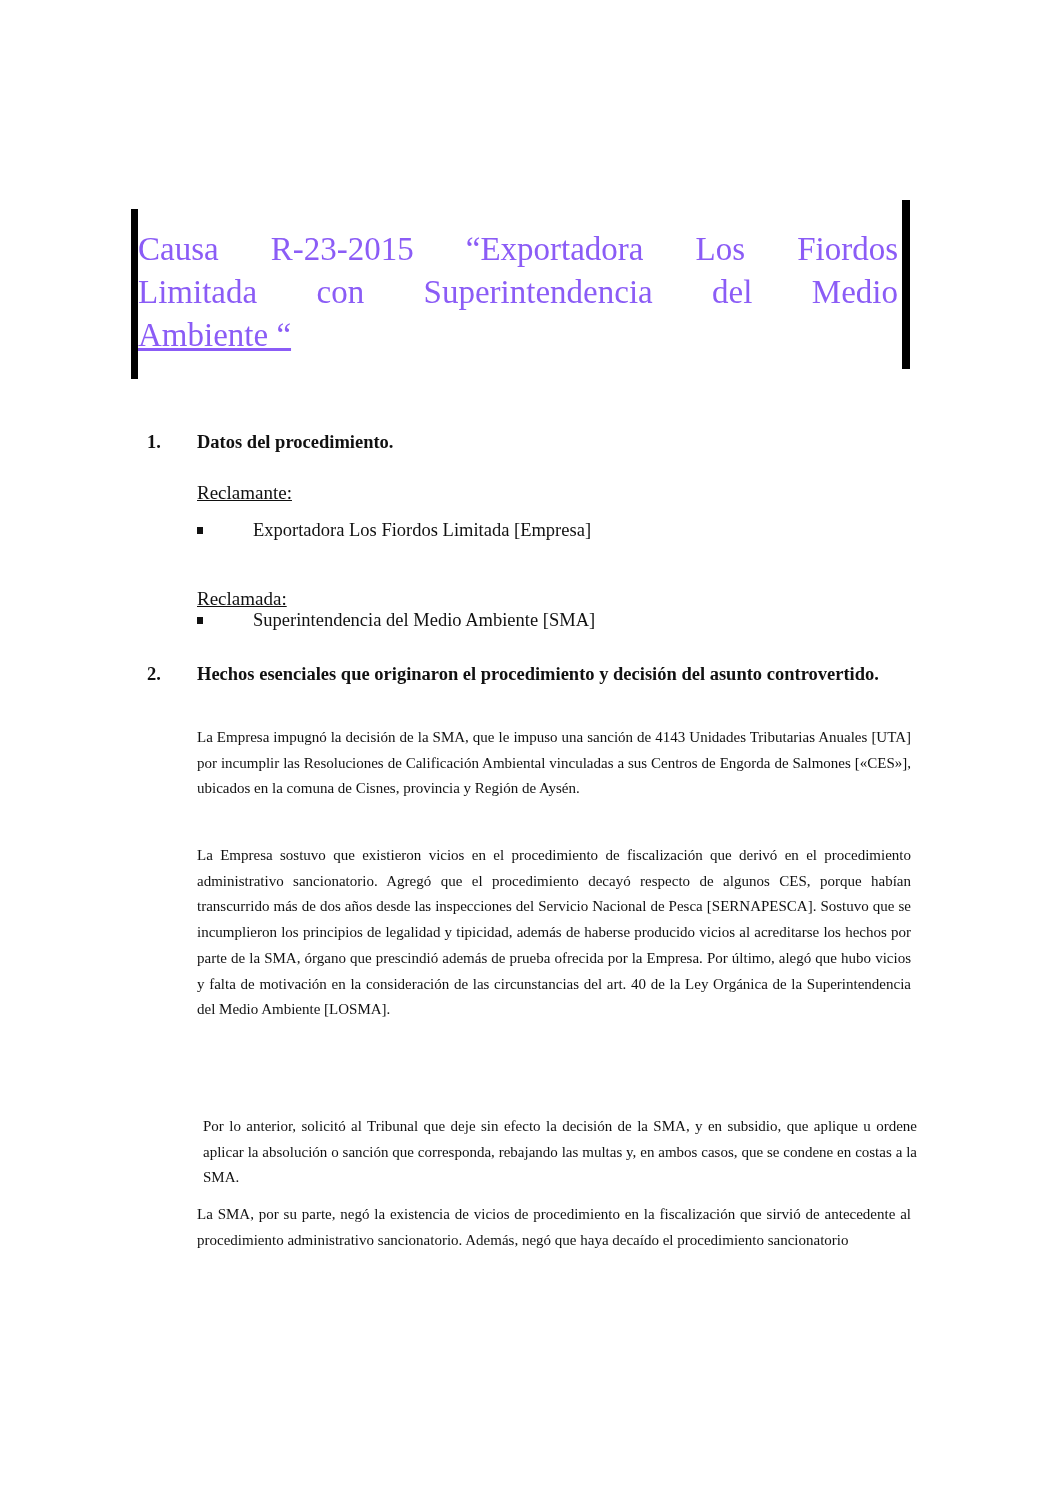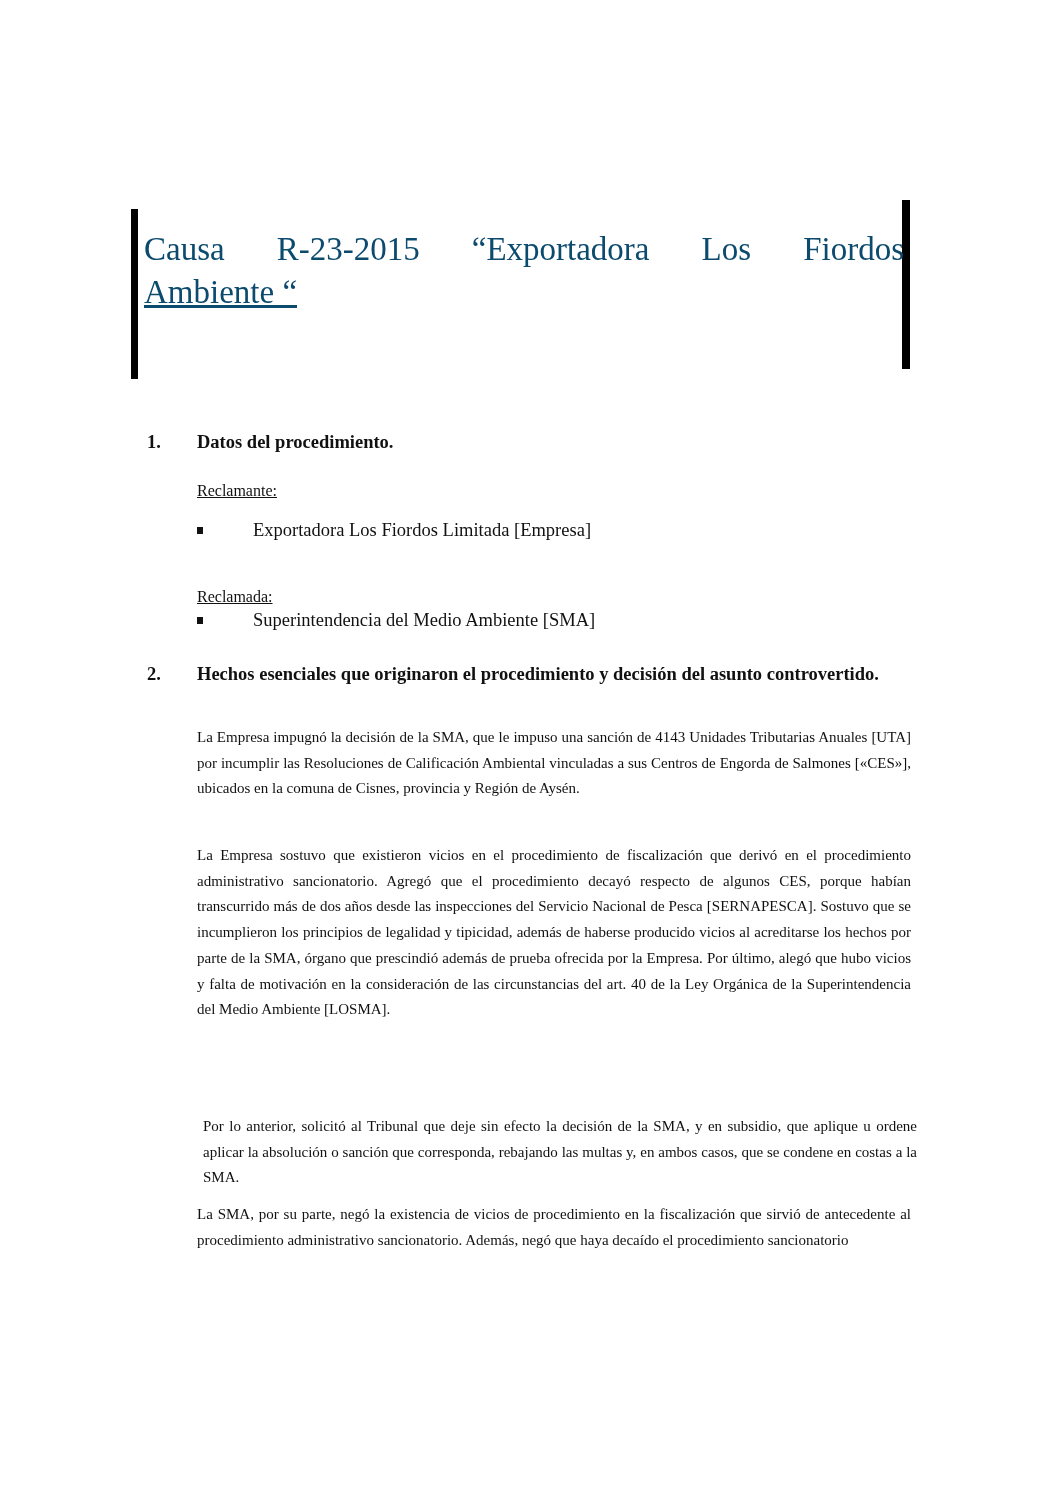--- a/index.html
+++ b/index.html
@@ -1,43 +1,44 @@
 <!DOCTYPE html>
 <html><head>
 <meta charset="utf-8">
 <style>
   html, body { margin:0; padding:0; background:#ffffff; }
   body { width:1058px; height:1497px; position:relative; overflow:hidden;
          font-family:"Liberation Serif","DejaVu Serif",serif; color:#111; }
   .bar { position:absolute; background:#000; }
   .bar-left { left:131px; top:209px; width:7px; height:170px; }
   .bar-right { left:902px; top:200px; width:8px; height:169px; }
-  .title { position:absolute; left:144px; top:228px; width:760px;
+  .title { position:absolute; left:138px; top:228px; width:760px;
            font-size:33px; line-height:43px; text-align:justify;
-           text-align-last:left; color:#0c4a6e; overflow:hidden; }
+           text-align-last:left; color:#8b5cf6; overflow:hidden; }
   .title-line { display:block; text-align:justify; text-align-last:justify; white-space:nowrap; overflow:hidden; }
   .title-line.last { text-align-last:left;text-decoration:underline; }
   .h { position:absolute; left:147px; font-weight:bold; font-size:18.5px; line-height:25px; }
   .h .num { position:absolute; left:0; }
   .h .txt { position:absolute; left:50px; width:714px; text-align:justify; text-align-last:left; }
-  .sub { position:absolute; left:197px; font-size:16px; text-decoration:underline; }
+  .sub { position:absolute; left:197px; font-size:19px; text-decoration:underline; }
   .bullet { position:absolute; left:197px; font-size:18.5px; }
   .bullet .sq { position:absolute; left:0; top:7px; width:6px; height:7px; background:#111; }
   .bullet .bt { position:absolute; left:56px; white-space:nowrap;text-align:center; }
   .para { position:absolute; left:197px; width:714px; font-size:15px; line-height:25.7px;
           text-align:justify; }
 </style>
 </head>
 <body>
 
 <div class="bar bar-left"></div>
 <div class="bar bar-right"></div>
 
 <div class="title">
   <span class="title-line">Causa R-23-2015 “Exportadora Los Fiordos</span>
+  <span class="title-line">Limitada con Superintendencia del Medio</span>
   <span class="title-line last">Ambiente “</span>
 </div>
 
 <div class="h" style="top:430px;">
   <span class="num">1.</span>
   <span class="txt">Datos del procedimiento.</span>
 </div>
 
 <div class="sub" style="top:482px;">Reclamante:</div>
 <div class="bullet" style="top:520px;">

